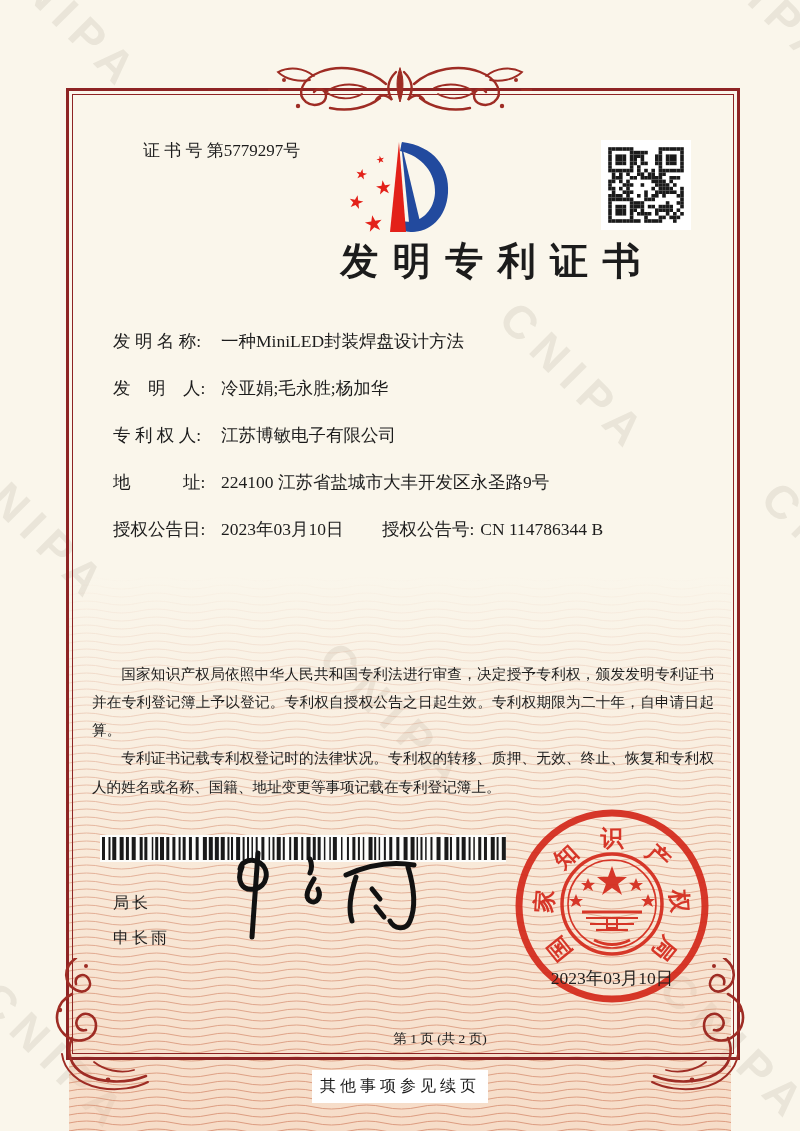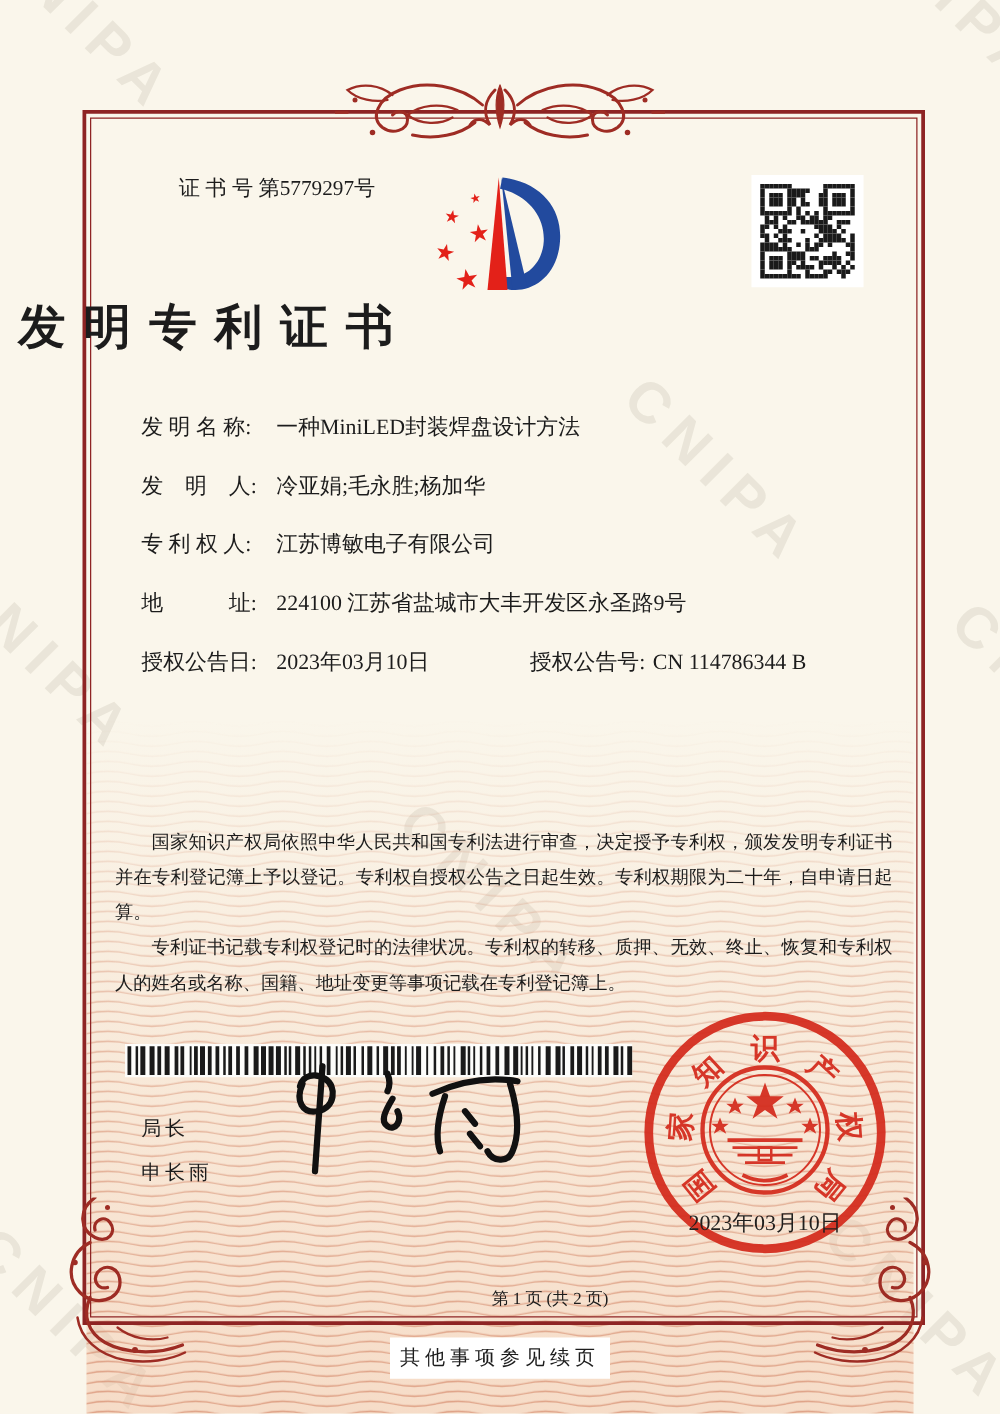--- a/index.html
+++ b/index.html
@@ -10,28 +10,28 @@
   .wm{position:absolute;font-family:"Liberation Sans",sans-serif;font-weight:bold;
       font-size:46px;letter-spacing:10px;color:rgba(170,163,146,0.20);
       transform:rotate(45deg);white-space:nowrap;user-select:none;}
   
   .frame-outer{position:absolute;left:66px;top:88px;width:668px;height:966px;
       border:3px solid #8e2424;z-index:3;pointer-events:none;}
   .frame-inner{position:absolute;left:3px;top:3px;right:3px;bottom:3px;
       border:1px solid #8e2424;}
   
   .cert-no{position:absolute;left:113px;top:139px;font-size:17px;z-index:6;margin-left:30px;}
-  .title{position:absolute;left:0;top:236px;width:655px;text-align:left;
+  .title{position:absolute;left:0;top:236px;width:655px;text-align:right;
       font-size:38px;font-weight:bold;letter-spacing:0.38em;text-indent:0.38em;z-index:6;}
   
   .fields{position:absolute;left:113px;top:329px;width:580px;z-index:6;}
   .frow{height:47px;font-size:17.5px;white-space:nowrap;}
   .flabel{display:inline-block;min-width:102px;}
   .fvalue{margin-left:6px;}
-  .grant2{margin-left:76px;}
+  .grant2{margin-left:34px;}
   
   .bodytext{position:absolute;left:92px;top:660px;width:622px;z-index:6;
       font-size:14.6px;line-height:1.93;text-align:justify;}
   .bodytext p{margin:0;text-indent:2em;}
   
   .director{position:absolute;left:113px;top:893px;z-index:6;
       font-family:"Liberation Sans",sans-serif;font-size:16px;letter-spacing:3px;}
   .director div{margin-bottom:14px;font-family:Liberation Mono, monospace;}
   .pagenote{position:absolute;left:0;top:1030px;width:800px;text-align:center;
       font-size:13.5px;z-index:6;padding-left:40px;}

